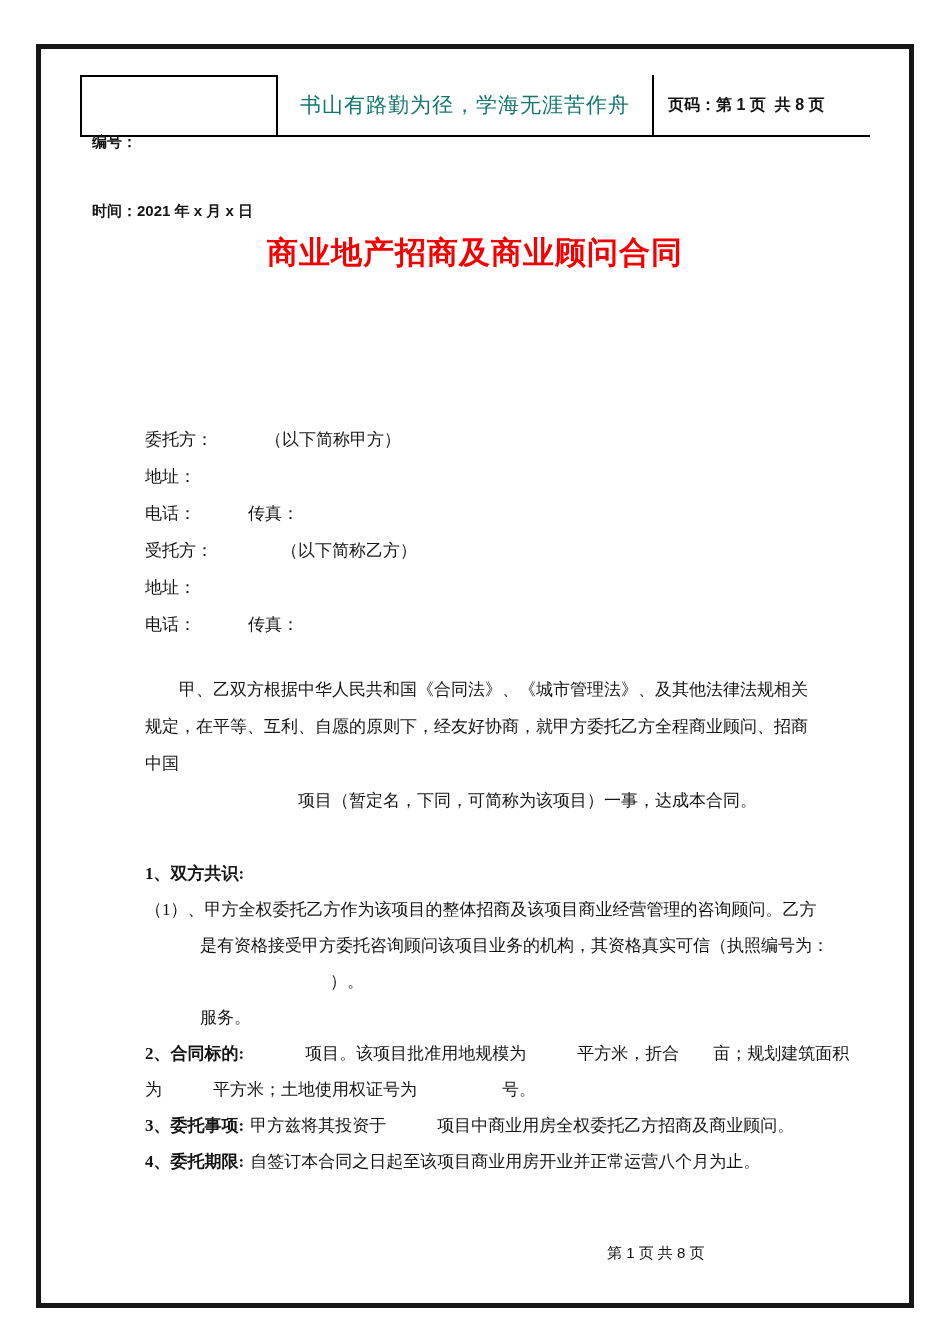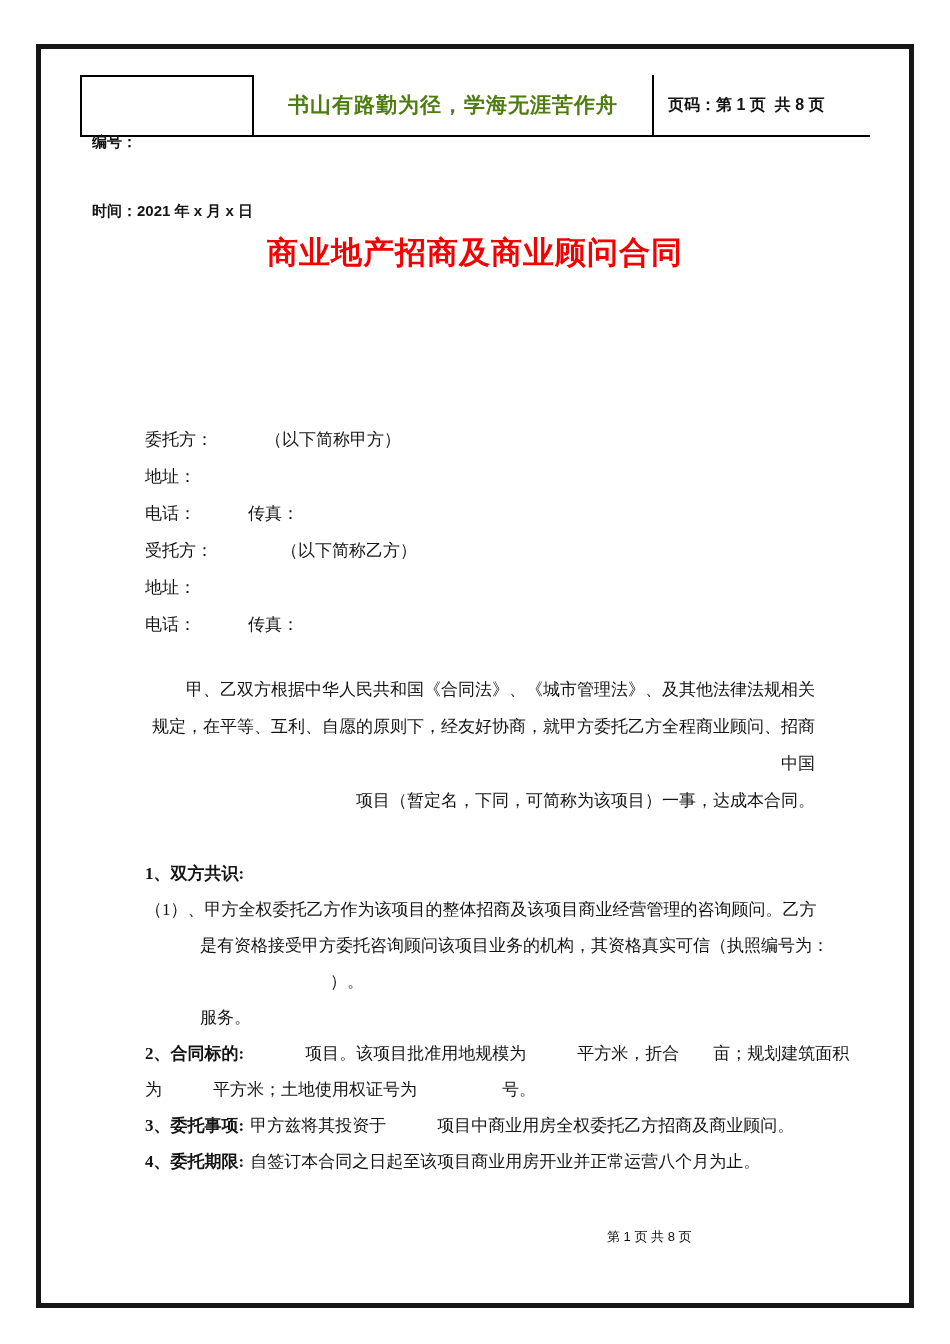--- a/index.html
+++ b/index.html
@@ -21,38 +21,38 @@
   }
   
   .doc-header {
     display: flex;
     margin: 26px 39px 0;
     height: 62px;
     border-bottom: 2px solid #000;
     font-family: "Liberation Sans", "DejaVu Sans", sans-serif;
   }
   .header-meta {
-    width: 174px;
+    width: 198px;
     border: 2px solid #000;
     border-bottom: none;
     padding: 7px 10px 0;
     font-weight: bold;
     font-size: 15px;
     line-height: 23px;
     white-space: pre;
   }
   .header-motto {
     flex: 1;
     border-right: 2px solid #000;
     display: flex;
     align-items: center;
     justify-content: center;
-    color: #4d7c0f;
+    color: #0f766e;
     font-size: 21px;
-    font-weight: bold;
+    font-weight: normal;
     letter-spacing: 1px;
     white-space: pre;
   }
   .header-pageinfo {
     width: 216px;
     display: flex;
     align-items: center;
     padding-left: 14px;
     font-size: 16px;
     font-weight: bold;
@@ -78,28 +78,28 @@
   .s-line { line-height: 36px; white-space: pre; font-family: Liberation Serif, serif; }
   .bold   { font-weight: bold; }
   .gap-a  { margin-left: 52px; }
   .gap-b  { margin-left: 68px; }
   .gap-xs { margin-left: 6px; }
   .gap-sm { margin-left: 10px; }
   .indent2em  { text-indent: 2em; }
   .indent-proj { padding-left: 153px; }
   .cont1 { padding-left: 55px; }
   .cont2 { padding-left: 185px; }
-  .preamble { margin-top: 28px; text-align: right; }
+  .preamble { margin-top: 28px; }
   .sections { margin-top: 37px; }
   
   .footer {
     position: absolute;
     left: 566px;
-    bottom: 57px;
-    font-size: 13px;
+    bottom: 40px;
+    font-size: 15px;
     white-space: pre;
     color: #111;
     font-family: "Liberation Sans", "DejaVu Sans", sans-serif;
     text-align: center;
   }
 </style>
 </head>
 <body>
 
 <div class="page-frame">

